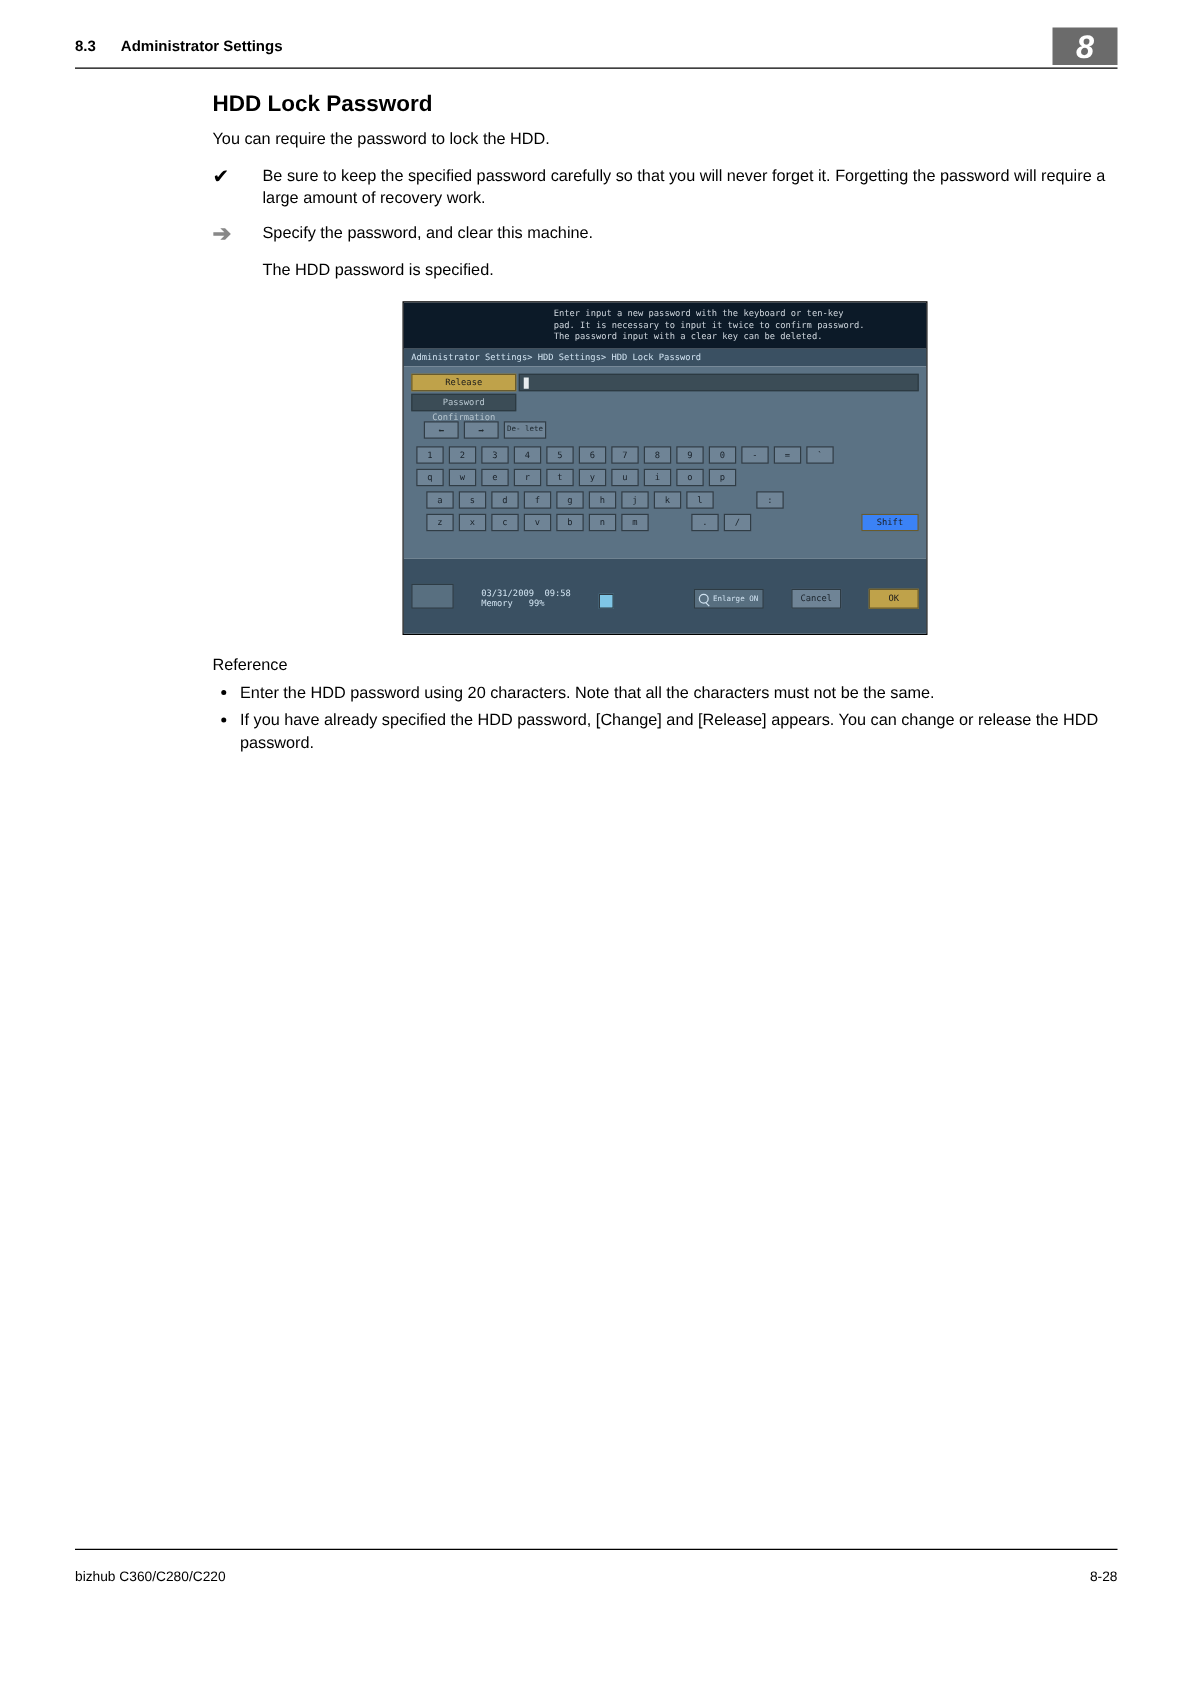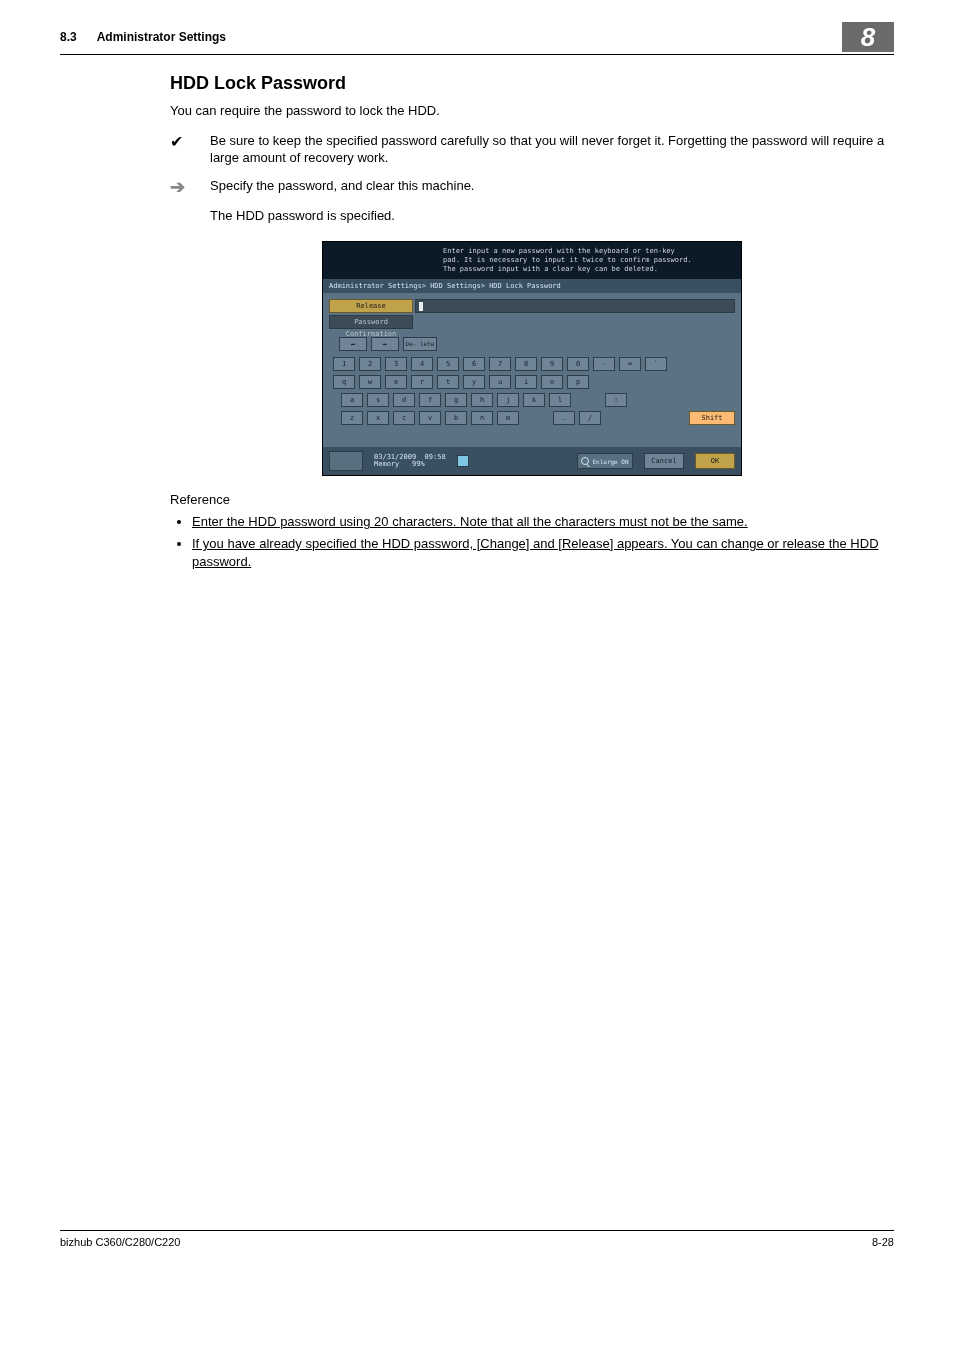--- a/index.html
+++ b/index.html
@@ -40,21 +40,21 @@
   }
   .content { margin-left: 110px; }
   h2 { font-size: 18px; margin: 0 0 8px 0; }
   .desc { margin: 0 0 12px 0; line-height: 1.35; }
   .item-row { display: flex; margin-bottom: 10px; }
   .item-icon { width: 40px; flex-shrink: 0; font-size: 16px; line-height: 1.2; }
   .arrow-icon { color: #888; font-weight: bold; font-size: 18px; }
   .item-text { flex: 1; line-height: 1.35; }
   .sub-indent { margin-left: 40px; margin-bottom: 18px; }
   .ref-heading { margin: 14px 0 6px 0; }
-  ul.ref { margin: 0 0 0 22px; padding: 0; text-decoration: underline; }
+  ul.ref { margin: 0 0 0 22px; padding: 0; }
   ul.ref li { margin-bottom: 4px; line-height: 1.35; }
 
   
   .device {
     width: 420px;
     margin: 0 auto 16px auto;
     border: 1px solid #000;
     font-family: "Lucida Console", Monaco, monospace;
     font-size: 7px;
     color: #cfd6dd;
@@ -127,30 +127,30 @@
   .kb-row.r4 { margin-left: 12px; }
   .key {
     width: 22px; height: 14px;
     background: #6f8496;
     border: 1px solid #303d46;
     text-align: center; line-height: 12px;
     font-size: 7px; color: #192129;
   }
   .key.shift {
     width: 46px; margin-left: auto;
-    background: #fdba74; color: #1a1a1a;
+    background: #3b82f6; color: #1a1a1a;
     border: 1px solid #6a5b2b;
   }
   .spacer { flex: 1; }
 
   .dev-bottom {
     background: #3a5062;
-    display: flex; align-items: center;
-    padding: 4px 6px;
-    gap: 11px;
+    display: flex; align-items: flex-end;
+    padding: 20px 6px;
+    gap: 22px;
     color: #d1e3f1;
     font-size: 7px;
   }
   .paper-icon {
     width: 34px; height: 20px; background: #586f80;
     border: 1px solid #2d3b44;
   }
   .status-text { line-height: 1.1; }
   .job-flag {
     width: 12px; height: 12px; background: #7fc6e6;
@@ -171,24 +171,24 @@
     color: #192129;
   }
   .std-btn.ok {
     background: #bfa24a; color: #1a1a1a;
     border: 1px solid #6a5b2b;
   }
 
   
   .footer {
     position: absolute;
-    bottom: 32px;
+    bottom: 12px;
     left: 60px; right: 60px;
     border-top: 1px solid #000;
-    padding-top: 5px;
+    padding-top: 16px;
     display: flex;
     font-size: 11px;
   }
   .footer-left { flex: 1; }
 </style>
 </head>
 <body>
 
 <div class="page">
   <div class="header-row">

